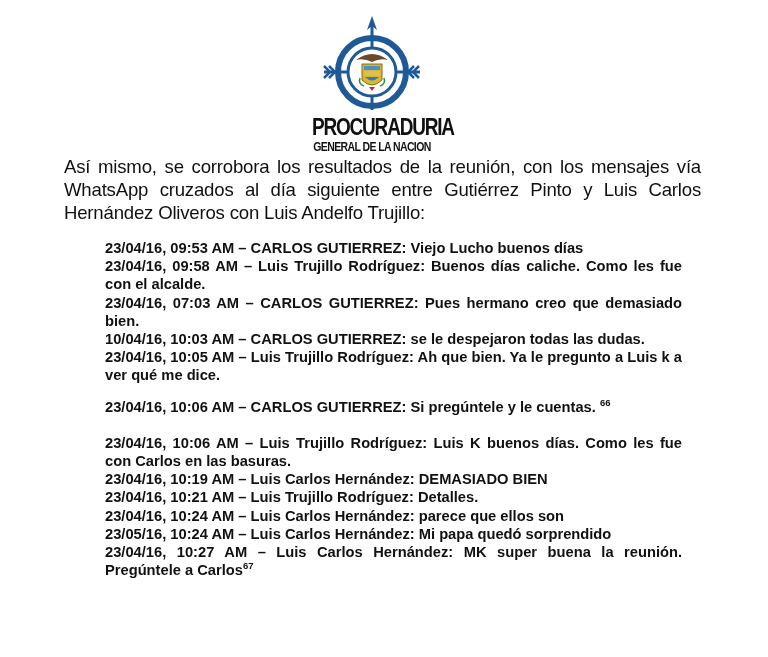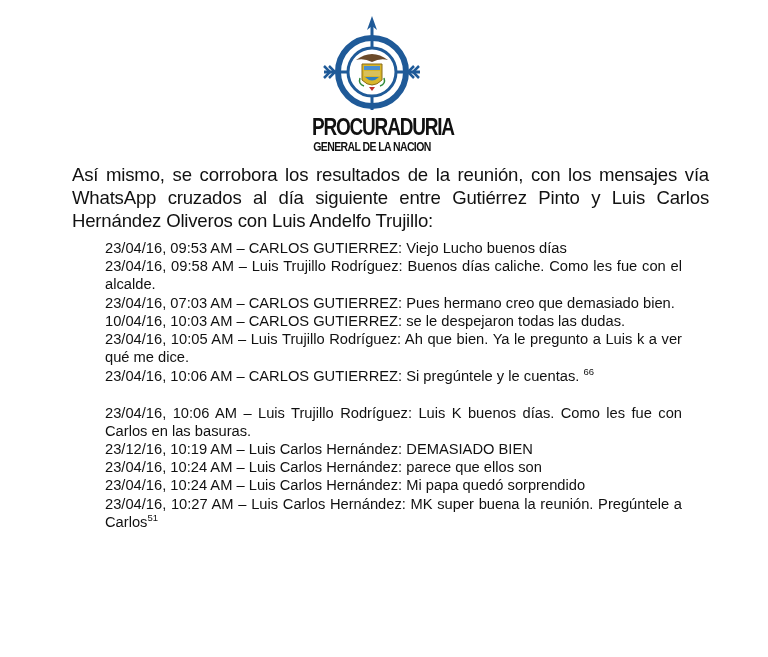--- a/index.html
+++ b/index.html
@@ -24,21 +24,21 @@
     font-size: 10.5px; letter-spacing: -0.6px; transform: scaleY(1.2);
     transform-origin: top center; color: #111; line-height: 11px;
   }
   .intro {
     position: absolute; left: 64px; top: 155px; width: 637px;
     font-size: 18.6px; line-height: 23px; text-align: justify;
     text-align-last: left; letter-spacing: -0.2px;
   }
   .messages {
     position: absolute; left: 105px; top: 239px; width: 577px;
-    font-size: 14.7px; line-height: 18.2px;
+    font-size: 14.7px; line-height: 18.2px; font-weight: bold;
   }
   .msg { text-align: justify; }
   .msg.last-justify { text-align: justify; text-align-last: left; }
   .group-gap { height: 18px; }
   sup { font-size: 9.5px; vertical-align: super; line-height: 0; }
 </style>
 </head>
 <body>
 
 <div class="logo">
@@ -63,32 +63,33 @@
     <rect x="52" y="57" width="16" height="5" fill="#d9c05a"></rect>
     <path d="M53,63 L67,63 Q60,70 53,63 Z" fill="#2f7fc0"></path>
     <path d="M48,64 Q46,70 52,72" fill="none" stroke="#2e8a3a" stroke-width="1.5"></path>
     <path d="M72,64 Q74,70 68,72" fill="none" stroke="#2e8a3a" stroke-width="1.5"></path>
     <path d="M57,73 L60,77 L63,73" fill="#c0302a"></path>
   </svg>
   <div class="logo-title">PROCURADURIA</div>
   <div class="logo-sub">GENERAL DE LA NACION</div>
 </div>
 
-<p class="intro" style="margin:8px">Así mismo, se corrobora los resultados de la reunión, con los mensajes vía WhatsApp cruzados al día siguiente entre Gutiérrez Pinto y Luis Carlos Hernández Oliveros con Luis Andelfo Trujillo:</p>
+<p class="intro" style="margin:0">Así mismo, se corrobora los resultados de la reunión, con los mensajes vía WhatsApp cruzados al día siguiente entre Gutiérrez Pinto y Luis Carlos Hernández Oliveros con Luis Andelfo Trujillo:</p>
 
 <div class="messages">
   <div>
     <div class="msg"><span>23/04/16, 09:53 AM – CARLOS GUTIERREZ: Viejo Lucho buenos días</span></div>
     <div class="msg"><span>23/04/16, 09:58 AM – Luis Trujillo Rodríguez: Buenos días caliche. Como les fue con el alcalde.</span></div>
     <div class="msg"><span>23/04/16, 07:03 AM – CARLOS GUTIERREZ: Pues hermano creo que demasiado bien.</span></div>
     <div class="msg"><span>10/04/16, 10:03 AM – CARLOS GUTIERREZ: se le despejaron todas las dudas.</span></div>
     <div class="msg"><span>23/04/16, 10:05 AM – Luis Trujillo Rodríguez: Ah que bien. Ya le pregunto a Luis k a ver qué me dice.</span></div>
-    <div class="msg" style="margin-top:1px"><span>23/04/16, 10:06 AM – CARLOS GUTIERREZ: Si pregúntele y le cuentas. </span><sup>66</sup></div>
+    <div class="msg" style="margin-top:13px"><span>23/04/16, 10:06 AM – CARLOS GUTIERREZ: Si pregúntele y le cuentas. </span><sup>66</sup></div>
   </div>
   <div class="group-gap"></div>
   <div>
     <div class="msg"><span>23/04/16, 10:06 AM – Luis Trujillo Rodríguez: Luis K buenos días. Como les fue con Carlos en las basuras.</span></div>
-    <div class="msg"><span>23/12/16, 10:19 AM – Luis Carlos Hernández: DEMASIADO BIEN</span></div>
+    <div class="msg"><span>23/04/16, 10:19 AM – Luis Carlos Hernández: DEMASIADO BIEN</span></div>
+    <div class="msg"><span>23/04/16, 10:21 AM – Luis Trujillo Rodríguez: Detalles.</span></div>
     <div class="msg"><span>23/04/16, 10:24 AM – Luis Carlos Hernández: parece que ellos son</span></div>
-    <div class="msg"><span>23/04/16, 10:24 AM – Luis Carlos Hernández: Mi papa quedó sorprendido</span></div>
-    <div class="msg last-justify"><span>23/04/16, 10:27 AM – Luis Carlos Hernández: MK super buena la reunión. Pregúntele a Carlos</span><sup>51</sup></div>
+    <div class="msg"><span>23/05/16, 10:24 AM – Luis Carlos Hernández: Mi papa quedó sorprendido</span></div>
+    <div class="msg last-justify"><span>23/04/16, 10:27 AM – Luis Carlos Hernández: MK super buena la reunión. Pregúntele a Carlos</span><sup>67</sup></div>
   </div>
 </div>
 
 </body></html>

